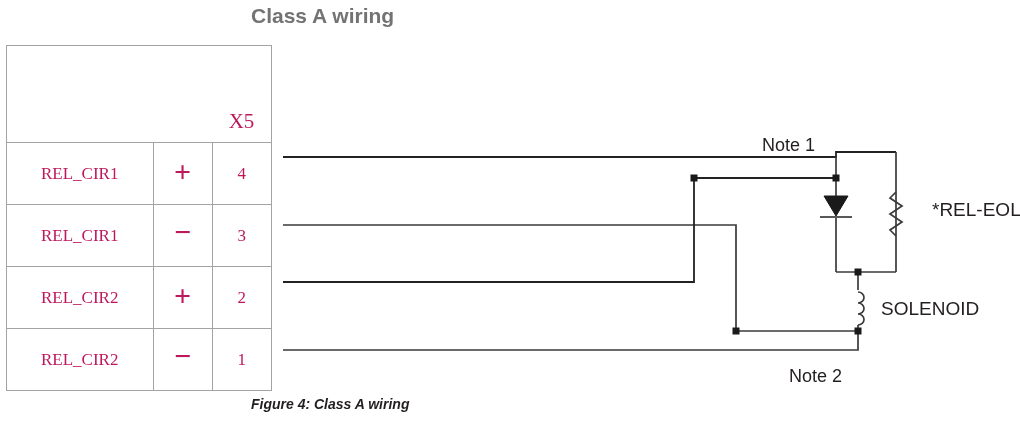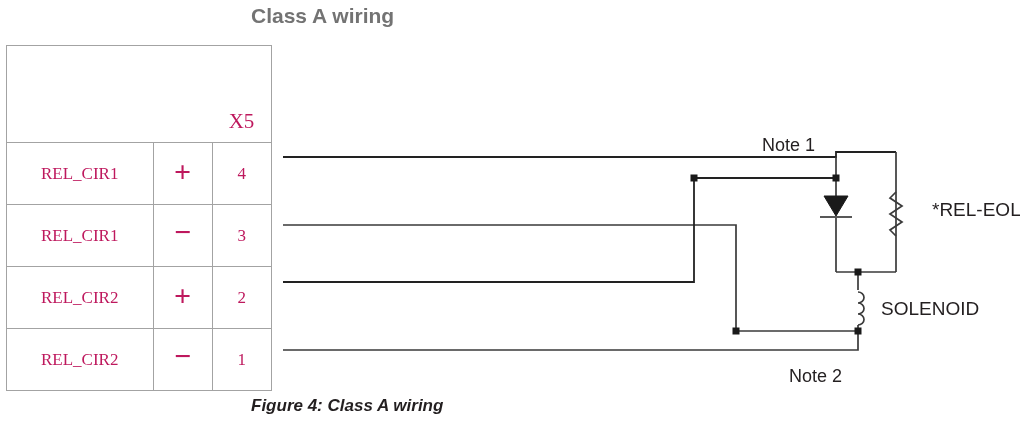--- a/index.html
+++ b/index.html
@@ -122,21 +122,21 @@
   #lbl-note1 { left: 762px; top: 135px; }
   #lbl-note2 { left: 789px; top: 350px; margin-top: 16px; }
   #lbl-eol   { left: 916px; top: 199px; font-size: 19px; margin-left: 16px; }
   #lbl-sol   { left: 881px; top: 298px; font-size: 19px; }
 
   
   #caption {
     position: absolute;
     left: 251px;
     top: 396px;
-    font-size: 17px;
+    font-size: 14px;
     font-style: italic;
     font-weight: bold;
     color: #231f20;
     white-space: nowrap;
   }
 </style>
 </head>
 <body>
 
 <div id="page">

